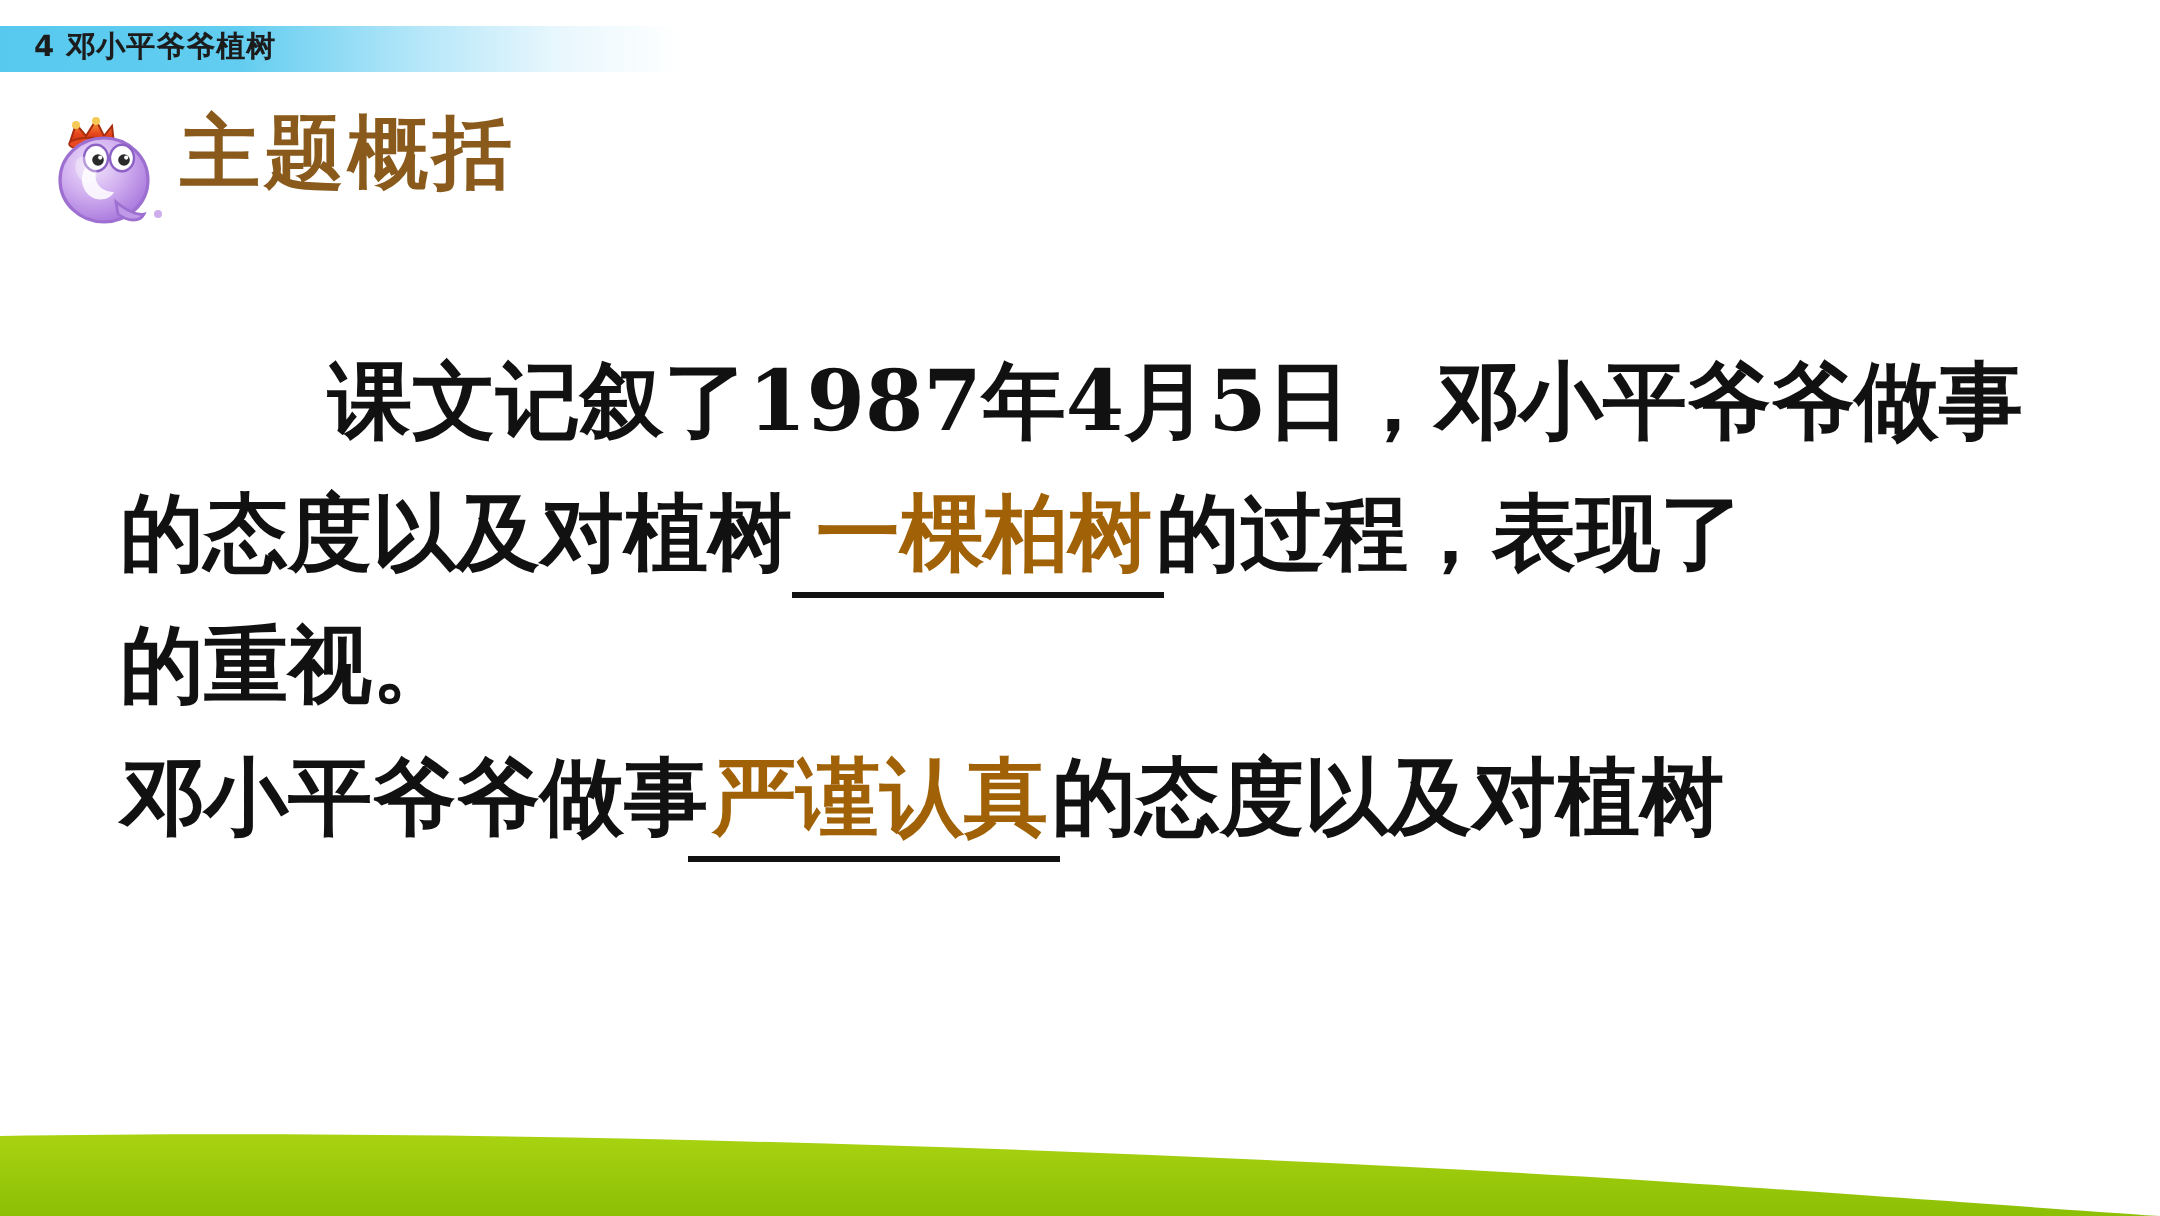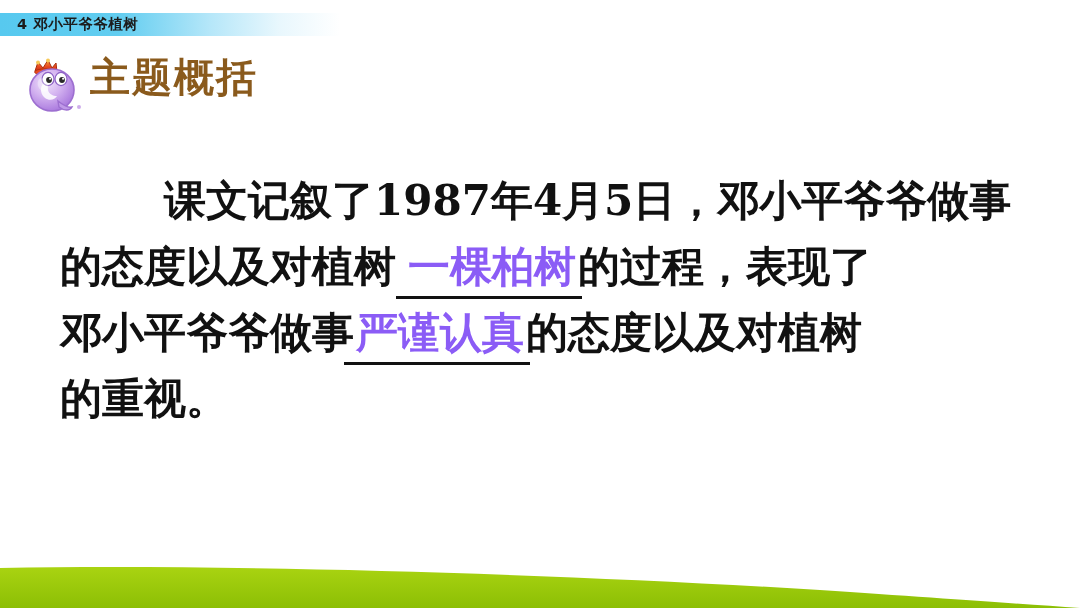--- a/index.html
+++ b/index.html
@@ -82,21 +82,21 @@
   .para-line {
     white-space: nowrap;
     height: 66px;
     display: block;
   }
   .line-indent {
     display: inline-block;
     width: 104px;
   }
   .blank-fill {
-    color: #8b5cf6;
+    color: #a16207;
     position: relative;
     padding: 0 2px;
     text-decoration: none;
   }
   .blank-fill::after {
     content: "";
     position: absolute;
     left: -10px;
     right: -4px;
     bottom: -8px;
@@ -178,25 +178,25 @@
 
   <span class="para-line">
     <span class="line-indent"></span><span>课文记叙了1987年4月5日，邓小平爷爷做事</span>
   </span>
 
   <span class="para-line">
     <span>的态度以及对植树</span><span class="blank-lead"></span><span class="blank-fill">一棵柏树</span><span>的过程，表现了</span>
   </span>
 
   <span class="para-line">
+    <span>的重视。</span>
+  </span>
+
+  <span class="para-line">
     <span>邓小平爷爷做事</span><span class="blank-fill">严谨认真</span><span>的态度以及对植树</span>
-  </span>
-
-  <span class="para-line">
-    <span>的重视。</span>
   </span>
 
 </div>
 
 <div id="bottom-decoration">
   <svg width="1080" height="70" viewBox="0 0 1080 70" preserveAspectRatio="none" xmlns="http://www.w3.org/2000/svg" aria-hidden="true">
     <defs>
       <linearGradient id="greengrad" x1="0" y1="0" x2="0" y2="1">
         <stop offset="0%" stop-color="#a9d311"></stop>
         <stop offset="100%" stop-color="#8cbf05"></stop>

